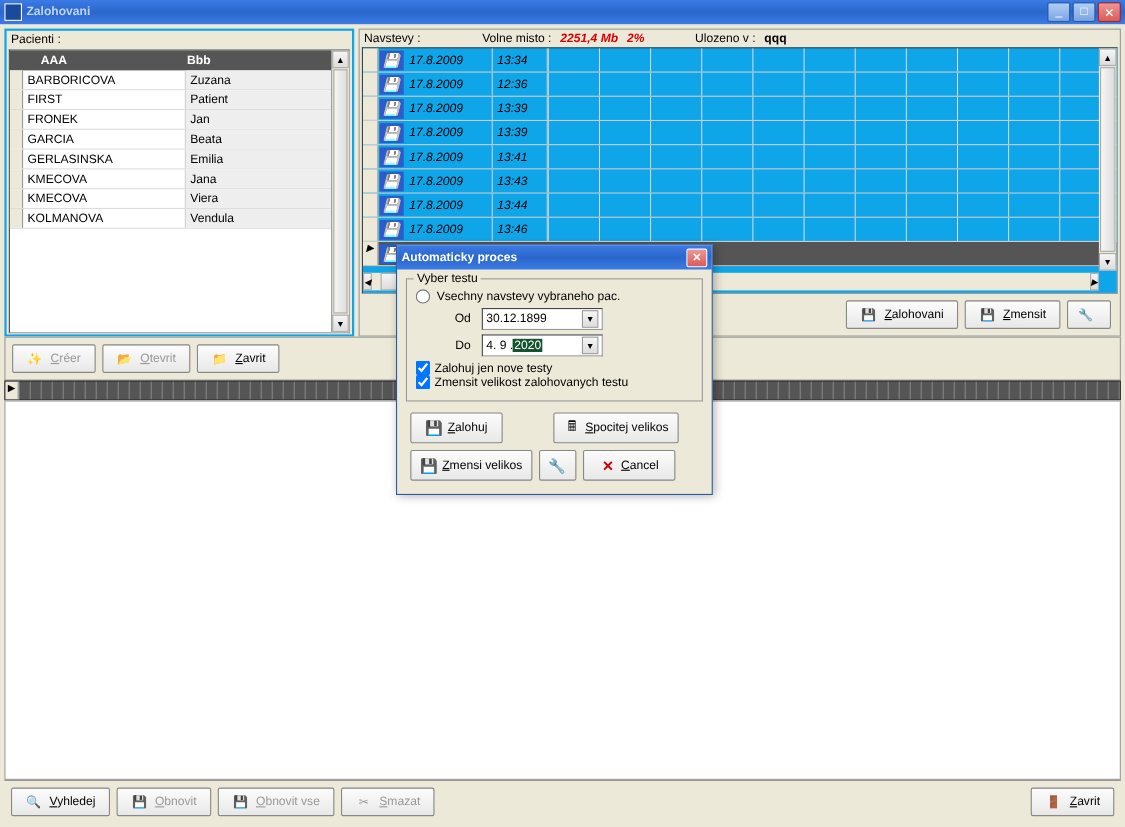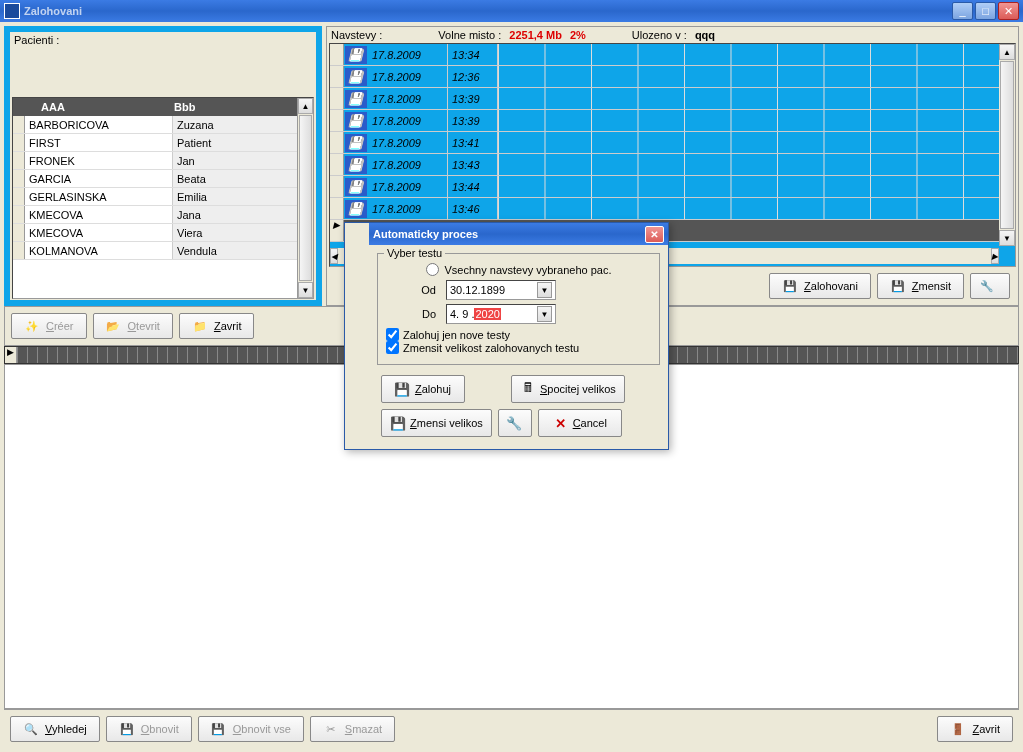--- a/index.html
+++ b/index.html
@@ -12,40 +12,40 @@
 .titlebar .winbtn { width: 21px; height: 18px; background: linear-gradient(#b0cef7,#7ba4e0); border: 1px solid #2a5aa8; border-radius: 2px; margin-left: 2px; display: flex; align-items: center; justify-content: center; }
 .titlebar .closebtn { background: linear-gradient(#f09693,#dc5b57); border-color: #a22; }
 
 
 .main { padding: 4px; display: flex; flex-direction: column; height: calc(100% - 22px); }
 
 
 .top-row { display: flex; gap: 4px; height: 280px; }
 
 
-.patients { width: 318px; display: flex; flex-direction: column; border: 6px solid #0ea5e9; background: #ECE9D8; gap: 48px; }
+.patients { width: 318px; display: flex; flex-direction: column; border: 2px solid #0ea5e9; background: #ECE9D8; }
 .label { padding: 2px 4px; }
 .patients-grid { flex: 1; display: flex; background: #fff; border: 1px inset #999; margin: 1px 2px; position: relative; }
 .patients-table { flex: 1; }
 .patients-table .hdr { display: flex; background: #555; color: #fff; font-weight: bold; height: 18px; align-items: center; }
 .patients-table .hdr .c1 { width: 145px; padding-left: 16px; }
 .patients-table .hdr .c2 { flex: 1; padding-left: 4px; }
 .patients-table .row { display: flex; height: 18px; align-items: center; border-bottom: 1px solid #ddd; }
 .patients-table .row .indicator { width: 12px; height: 100%; background: #ECE9D8; border-right: 1px solid #999; }
 .patients-table .row.sel .indicator::before { content: "▶"; font-size: 9px; display: block; text-align: center; }
 .patients-table .row .c1 { width: 148px; padding-left: 4px; border-right: 1px solid #ccc; height: 100%; display: flex; align-items: center; }
 .patients-table .row .c2 { flex: 1; padding-left: 4px; background: #eee; height: 100%; display: flex; align-items: center; }
 .patients-scroll { width: 16px; background: #ECE9D8; border-left: 1px solid #999; display: flex; flex-direction: column; }
 .sbtn { height: 16px; background: linear-gradient(#f5f5f5,#ddd); border: 1px solid #aaa; font-size: 8px; display: flex; align-items: center; justify-content: center; }
 .sthumb { flex: 1; background: linear-gradient(to right, #f5f5f5, #ddd); border: 1px solid #aaa; margin: 1px; }
 
 
 .visits { flex: 1; display: flex; flex-direction: column; border: 1px solid #999; background: #ECE9D8; }
 .visits-hdr { display: flex; align-items: center; padding: 2px 4px; gap: 8px; }
-.red { color: #d00; font-weight: bold; }
+.red { color: #d00; font-weight: bold; font-style: italic; }
 .bold { font-weight: bold; }
 .visits-grid { flex: 1; background: #0ea5e9; border: 1px inset #999; margin: 0 2px; position: relative; display: flex; flex-direction: column; font-style: italic; }
 .visit-row { display: flex; height: 22px; align-items: center; border-bottom: 1px solid #ccc; }
 .visit-row .vind { width: 14px; height: 100%; background: #ECE9D8; border-right: 1px solid #999; }
 .visit-row .vicon { width: 22px; height: 18px; background: #2a5cca; margin: 1px; display: flex; align-items: center; justify-content: center; }
 .visit-row .vicon::before { content: "💾"; font-size: 12px; filter: brightness(2); }
 .visit-row .vdate { width: 80px; padding-left: 4px; border-right: 1px solid #ccc; height: 100%; display: flex; align-items: center; }
 .visit-row .vtime { width: 50px; padding-left: 4px; border-right: 1px solid #ccc; height: 100%; display: flex; align-items: center; }
 .visit-row .vgrid { flex: 1; height: 100%; background-image: linear-gradient(to right, #ddd 1px, transparent 1px); background-size: 46.5px 100%; }
 .visit-row.sel { background: #555; }
@@ -75,33 +75,33 @@
 
 .content { flex: 1; background: #fff; border: 1px solid #999; }
 
 
 .bottom { display: flex; align-items: center; padding: 6px; gap: 6px; border-top: 1px solid #999; }
 .bottom .chks { display: flex; flex-direction: column; gap: 1px; margin-left: 6px; }
 .chk { display: flex; align-items: center; gap: 4px; }
 .chk input { margin: 0; }
 
 
-.dialog { position: absolute; left: 344px; top: 222px; width: 325px; background: #ECE9D8; border: 1px solid #2a5aa8; box-shadow: 2px 2px 8px rgba(0,0,0,0.3); padding-left: 24px; }
+.dialog { position: absolute; left: 360px; top: 222px; width: 288px; background: #ECE9D8; border: 1px solid #2a5aa8; box-shadow: 2px 2px 8px rgba(0,0,0,0.3); }
 .dialog-title { height: 22px; background: linear-gradient(to bottom, #3B7BE4 0%, #2A67CC 50%, #3B7BE4 100%); display: flex; align-items: center; padding: 0 4px; color: #fff; font-weight: bold; }
 .dialog-title .dclose { width: 19px; height: 17px; background: linear-gradient(#f09693,#dc5b57); border: 1px solid #fff; border-radius: 2px; margin-left: auto; display: flex; align-items: center; justify-content: center; font-size: 10px; }
 .dialog-body { padding: 8px; }
 .fieldset { border: 1px solid #999; padding: 6px 8px 10px; position: relative; margin-bottom: 6px; }
 .fieldset .legend { position: absolute; top: -7px; left: 6px; background: #ECE9D8; padding: 0 3px; }
-.radio { display: flex; align-items: center; gap: 6px; margin: 3px 0; justify-content: center; }
+.radio { display: flex; align-items: center; gap: 6px; margin: 3px 0; }
 .radio input { margin: 0; }
 .date-row { display: flex; align-items: center; gap: 10px; margin: 4px 0 4px 28px; }
 .date-row .dlbl { width: 22px; text-align: right; }
 .date-input { width: 110px; height: 20px; background: #fff; border: 1px inset #999; display: flex; align-items: center; padding: 0 3px; }
 .date-input .datetxt { flex: 1; }
-.date-input .datetxt .selyr { background: #ef4444; color: #fff; padding: 0 1px; margin-top: 28px; }
+.date-input .datetxt .selyr { background: #14532d; color: #fff; padding: 0 1px; margin-top: 28px; }
 .date-input .dropbtn { width: 15px; height: 16px; background: linear-gradient(#f5f5f5,#ddd); border: 1px solid #999; font-size: 8px; display: flex; align-items: center; justify-content: center; }
 .dialog-btns { display: flex; flex-wrap: wrap; gap: 6px; padding: 4px; }
 .dbtn { height: 28px; padding: 0 8px; background: linear-gradient(#fcfcfc,#e8e8e8); border: 1px solid #888; border-radius: 2px; display: flex; align-items: center; gap: 4px; min-width: 84px; justify-content: center; }
 .dbtn.icon-only { min-width: 34px; padding: 0 6px; }
 .dbtn .dicon { width: 16px; height: 16px; display: inline-flex; align-items: center; justify-content: center; font-size: 13px; }
 </style>
 </head>
 <body>
 
 <div class="titlebar">

